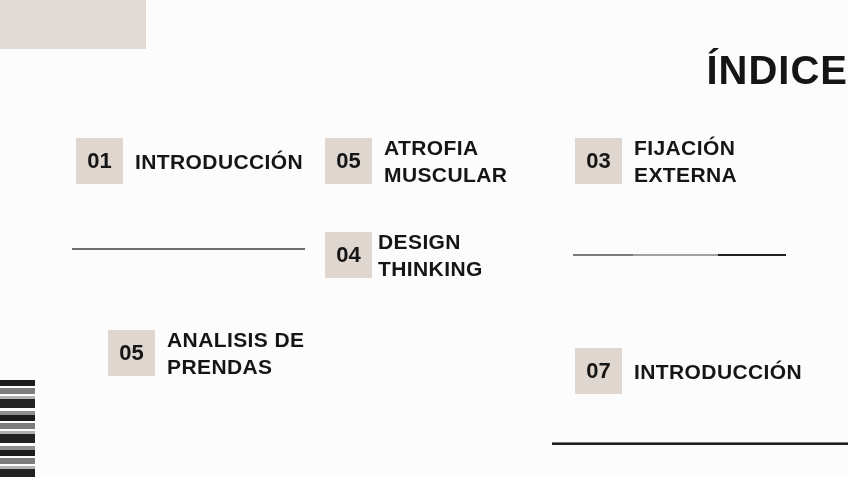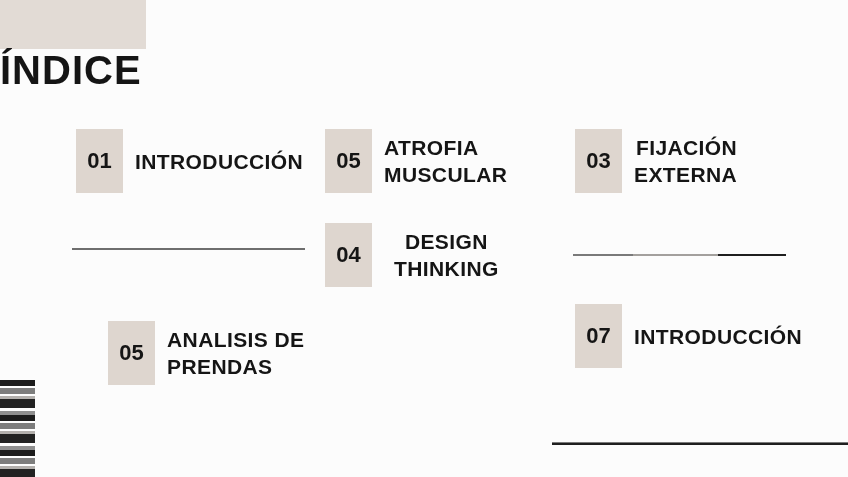--- a/index.html
+++ b/index.html
@@ -26,62 +26,62 @@
   .corner-rect {
     position: absolute;
     left: 0; top: 0;
     width: 146px; height: 49px;
     background: var(--corner-beige);
   }
   .title {
     position: absolute;
     left: 0; top: 48px;
     width: 100%;
-    text-align: left;
+    text-align: right;
     font-size: 40px;
     font-weight: 700;
     letter-spacing: 1px;
     color: var(--text);
     line-height: 1.1;
   }
   .item {
     position: absolute;
     display: flex;
     align-items: center;
     height: 46px;
     cursor: default;
   }
   .num-box {
     flex: 0 0 auto;
-    width: 47px; height: 64px;
+    width: 47px; height: 46px;
     background: var(--accent-beige);
     display: flex;
     align-items: center;
     justify-content: center;
     font-size: 22px;
     font-weight: 700;
     color: var(--text);
   }
   .label {
     margin-left: 12px;
     font-size: 21px;
     font-weight: 700;
     letter-spacing: 0.4px;
     color: var(--text);
     line-height: 27px;
     white-space: pre-line;
   }
-  .item-04 .label { margin-left: 22px; text-align: center; }
+  .item-04 .label { margin-left: 6px; }
   .pos-1 { left: 76px;  top: 138px; }
   .pos-2 { left: 325px; top: 138px; }
-  .pos-3 { left: 575px; top: 138px; text-align: right; }
+  .pos-3 { left: 575px; top: 138px; }
   .pos-4 { left: 325px; top: 232px; }
   .pos-5 { left: 76px;  top: 330px; margin-left: 32px; }
   .pos-6 { left: 325px; top: 330px; }
-  .pos-7 { left: 575px; top: 313px; }
+  .pos-7 { left: 575px; top: 348px; }
   .divider {
     position: absolute;
     height: 2px;
     background: var(--line-gray);
   }
   .divider-mid-left  { left: 72px;  top: 248px; width: 233px; }
   .divider-mid-right {
     left: 573px; top: 254px; width: 213px;
     background: linear-gradient(90deg, #7a7a7a 0%, #7a7a7a 28%, #a3a09d 28%, #a3a09d 68%, #1f1f1f 68%, #1f1f1f 100%);
   }

